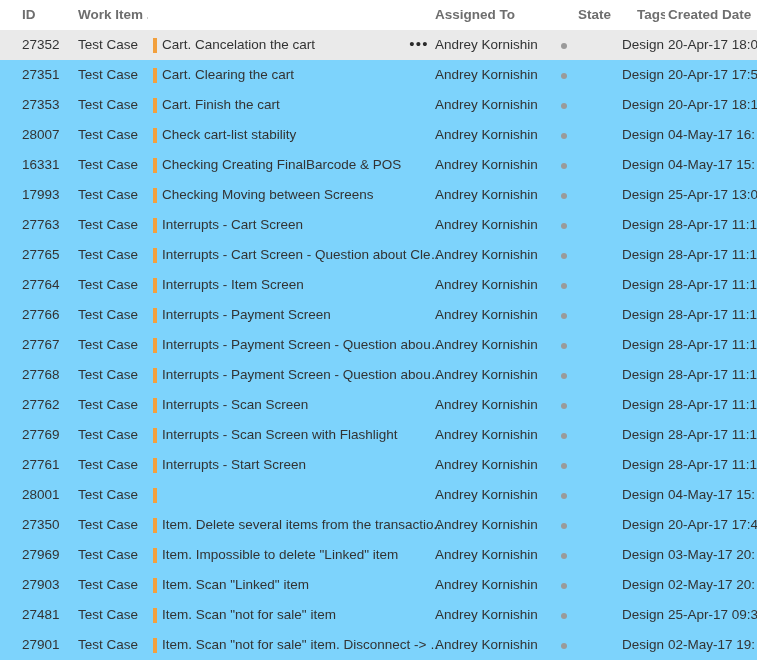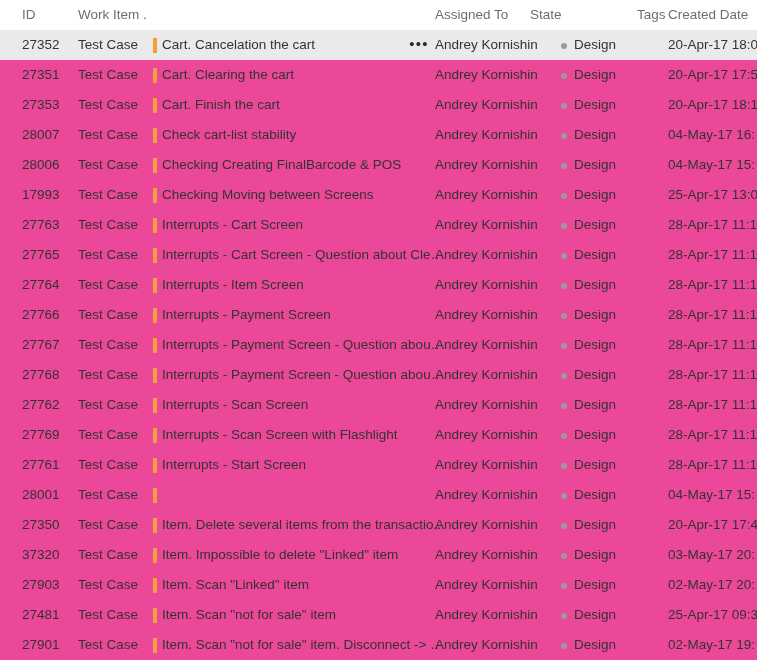--- a/index.html
+++ b/index.html
@@ -33,51 +33,52 @@
   }
   .grid-header .hcell {
     position: absolute;
     top: 0;
     height: 30px;
     line-height: 30px;
     font-size: 13.5px;
     color: #6e6e6e;
     white-space: nowrap;
     overflow: hidden;
+    font-weight: bold;
   }
   .hcell.sorted {
     color: #8a8a8a;
   }
   .sort-arrow {
     display: inline-block;
     margin-left: 5px;
     font-size: 13px;
     color: #8a8a8a;
     transform: translateY(0px);
   }
 
   
   .col-id      { left: 22px;  width: 52px; }
   .col-type    { left: 78px;  width: 70px; }
   .col-title   { left: 153px; width: 278px; }
   .col-assign  { left: 435px; width: 120px; }
-  .col-state   { left: 530px; width: 72px; }
+  .col-state   { left: 578px; width: 72px; }
   .col-tags    { left: 637px; width: 28px; }
   .col-created { left: 668px; width: 110px; }
 
   
   .rows {
     position: relative;
     width: 757px;
   }
   .row {
     position: relative;
     height: 30px;
     width: 757px;
-    background: #ec4899;
+    background: #7dd3fc;
   }
   .row.selected {
     background: #eaeaea;
   }
   .row .cell {
     position: absolute;
     top: 0;
     height: 30px;
     line-height: 30px;
     font-size: 13.5px;
@@ -185,21 +186,21 @@
         <div class="cell type-cell col-type">Test Case</div>
         <div class="type-bar" style="background: rgb(242, 160, 61);"></div>
         <div class="cell title-cell col-title">Check cart-list stability</div>
         <div class="cell assign-cell col-assign">Andrey Kornishin</div>
         <div class="state-dot" style="background: rgb(154, 154, 154);"></div>
         <div class="cell state-cell col-state">Design</div>
         <div class="cell tags-cell col-tags"></div>
         <div class="cell created-cell col-created">04-May-17 16:</div>
       </div>
       <div class="row">
-        <div class="cell id-cell col-id">28006</div>
+        <div class="cell id-cell col-id">16331</div>
         <div class="cell type-cell col-type">Test Case</div>
         <div class="type-bar" style="background: rgb(242, 160, 61);"></div>
         <div class="cell title-cell col-title">Checking Creating FinalBarcode &amp; POS</div>
         <div class="cell assign-cell col-assign">Andrey Kornishin</div>
         <div class="state-dot" style="background: rgb(154, 154, 154);"></div>
         <div class="cell state-cell col-state">Design</div>
         <div class="cell tags-cell col-tags"></div>
         <div class="cell created-cell col-created">04-May-17 15:</div>
       </div>
       <div class="row">
@@ -327,21 +328,21 @@
         <div class="cell type-cell col-type">Test Case</div>
         <div class="type-bar" style="background: rgb(242, 160, 61);"></div>
         <div class="cell title-cell col-title">Item. Delete several items from the transactio‥</div>
         <div class="cell assign-cell col-assign">Andrey Kornishin</div>
         <div class="state-dot" style="background: rgb(154, 154, 154);"></div>
         <div class="cell state-cell col-state">Design</div>
         <div class="cell tags-cell col-tags"></div>
         <div class="cell created-cell col-created">20-Apr-17 17:4</div>
       </div>
       <div class="row">
-        <div class="cell id-cell col-id">37320</div>
+        <div class="cell id-cell col-id">27969</div>
         <div class="cell type-cell col-type">Test Case</div>
         <div class="type-bar" style="background: rgb(242, 160, 61);"></div>
         <div class="cell title-cell col-title">Item. Impossible to delete "Linked" item</div>
         <div class="cell assign-cell col-assign">Andrey Kornishin</div>
         <div class="state-dot" style="background: rgb(154, 154, 154);"></div>
         <div class="cell state-cell col-state">Design</div>
         <div class="cell tags-cell col-tags"></div>
         <div class="cell created-cell col-created">03-May-17 20:</div>
       </div>
       <div class="row">

